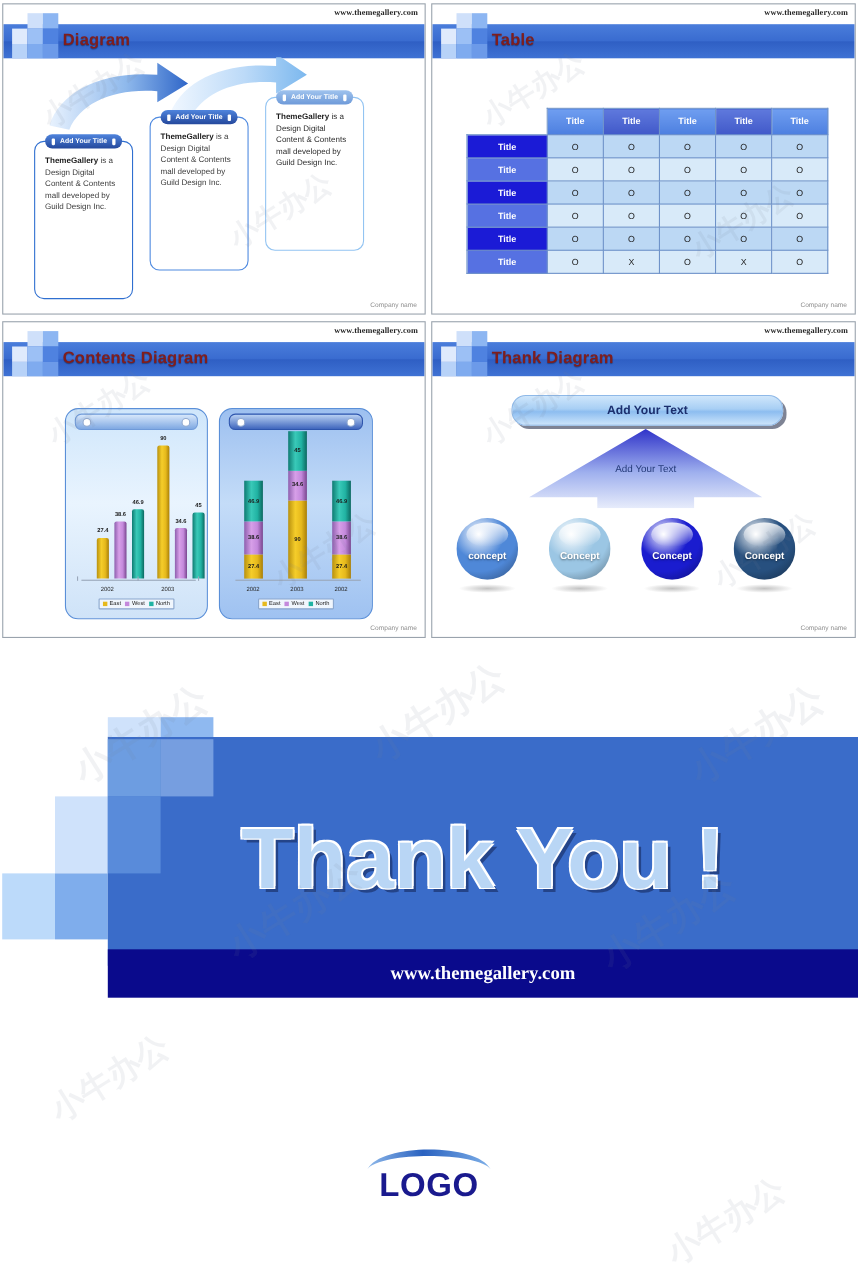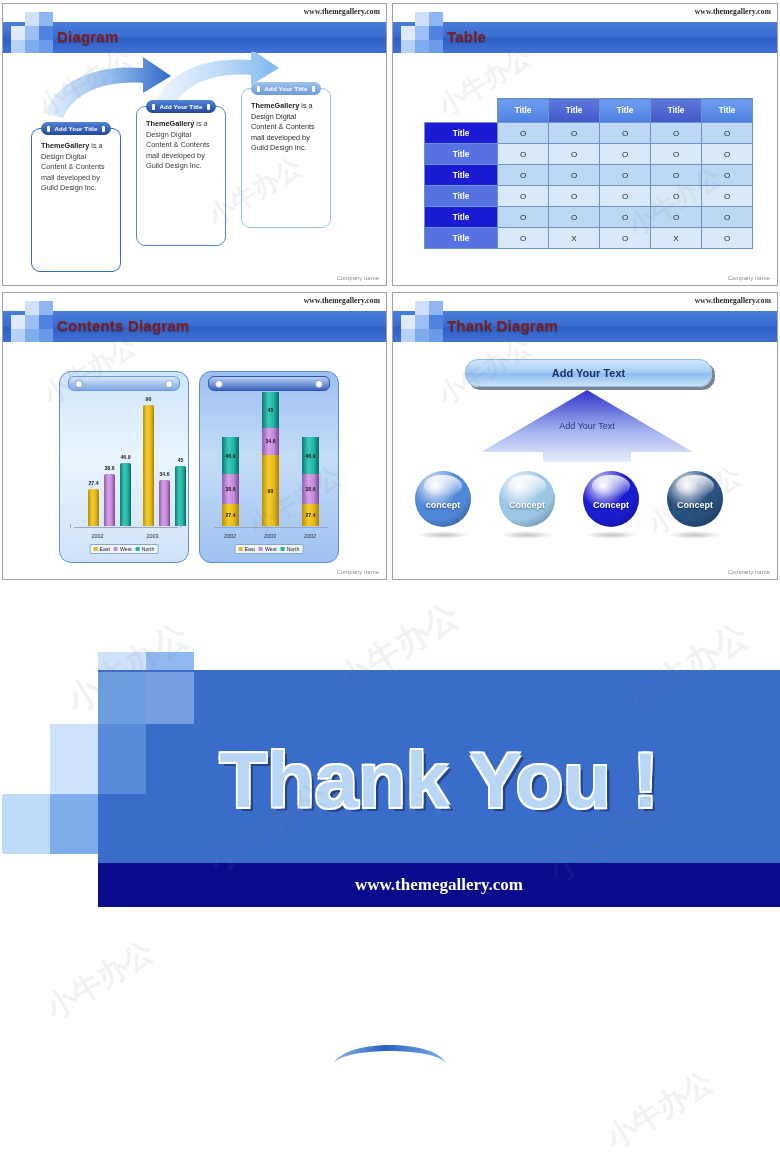--- a/index.html
+++ b/index.html
@@ -496,16 +496,17 @@
   <svg width="120" height="30" viewBox="0 0 120 30" style="display:block;margin:0 auto -4px;">
     <defs>
       <linearGradient id="arcg" x1="0" y1="0" x2="1" y2="0">
         <stop offset="0%" stop-color="#8fb9ea"></stop>
           <stop offset="45%" stop-color="#2a62c0"></stop>
           <stop offset="100%" stop-color="#7fb0e8"></stop>
       </linearGradient>
     </defs>
     <path d="M4,28 C16,4 104,4 116,28 C104,12 16,12 4,28 Z" fill="url(#arcg)"></path>
   </svg>
+  <div class="logo-text">LOGO</div>
 </div>
 
 <div class="wm" style="left:40px;top:960px;font-size:30px;">小牛办公</div>
 <div class="wm" style="left:600px;top:1090px;font-size:30px;">小牛办公</div>
 
 </body></html>

